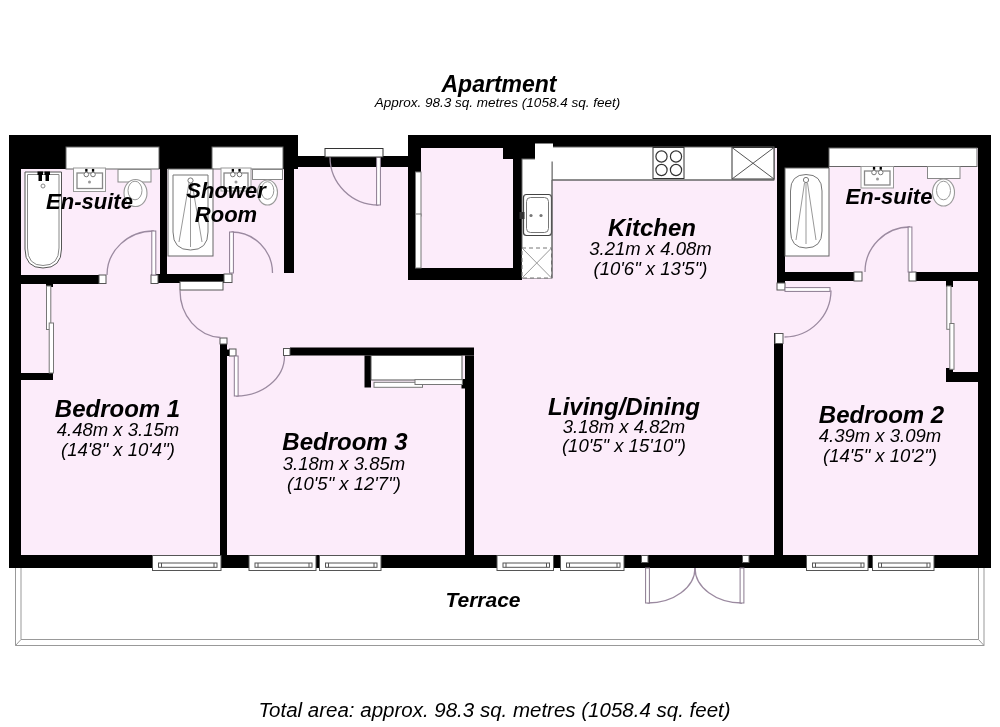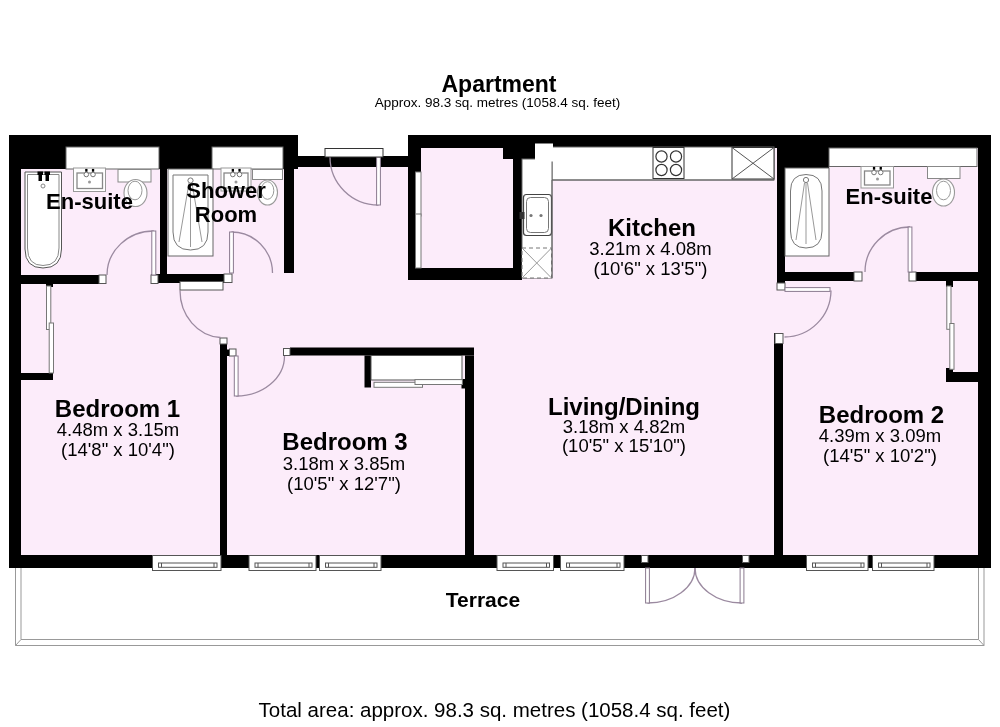--- a/index.html
+++ b/index.html
@@ -1,16 +1,16 @@
 <!DOCTYPE html>
 <html><head>
 <meta charset="utf-8">
 <style>
   html,body{margin:0;padding:0;background:#fff;}
-  #wrap{width:872px;height:727px;position:relative;font-family:"Liberation Sans",sans-serif;}
+  #wrap{width:872px;height:727px;position:relative;font-family:"Liberation Sans",sans-serif;font-style:italic;}
   text{font-family:"Liberation Sans",sans-serif;fill:#000;}
   .rm{font-weight:bold;font-size:24px;}
   .rs{font-weight:bold;font-size:22px;}
   .dm{font-size:18.5px;}
 </style>
 </head>
 <body>
 <div id="wrap">
 <svg width="1000" height="727" viewBox="0 0 1000 727">
 <rect x="0" y="0" width="1000" height="727" fill="#ffffff"></rect>

